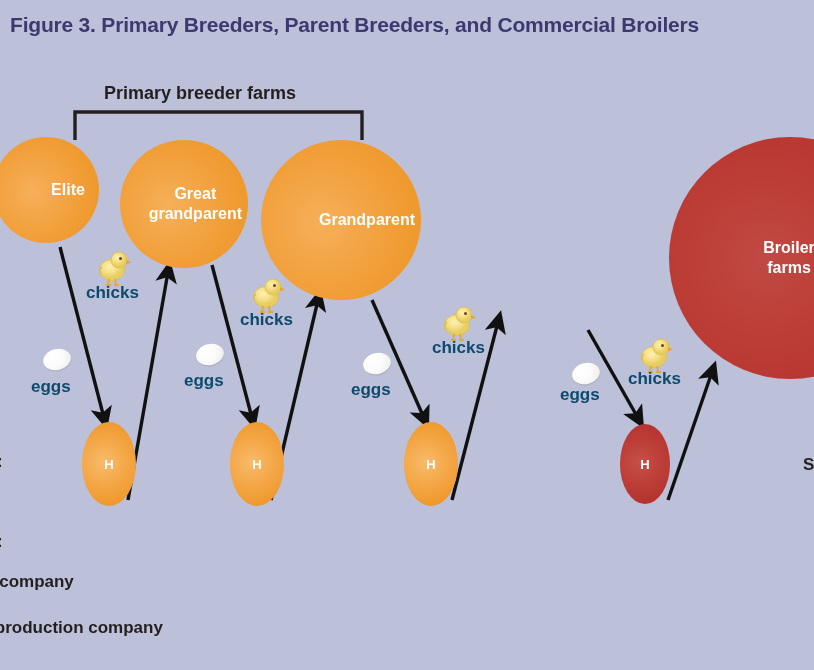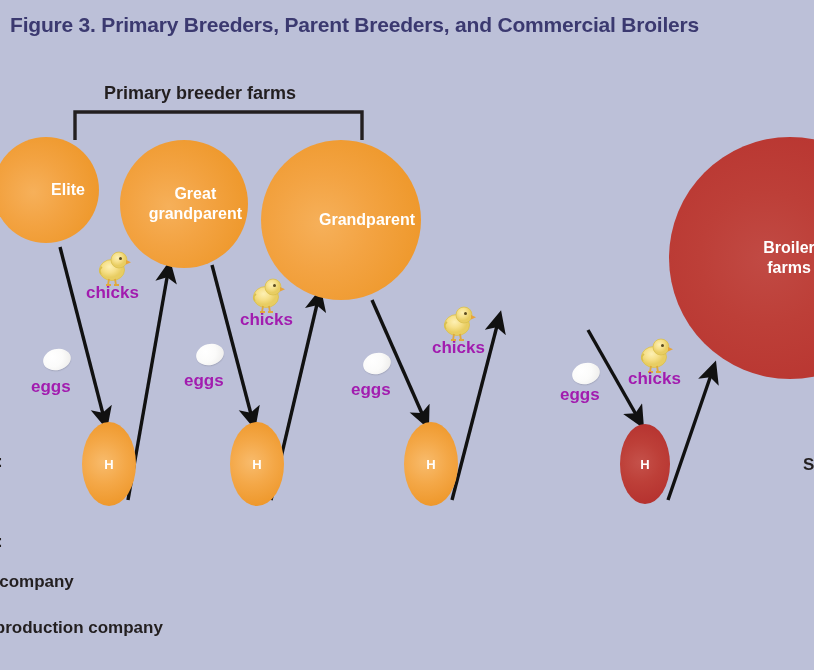--- a/index.html
+++ b/index.html
@@ -45,21 +45,21 @@
   }
   .hen.orange{
     background:radial-gradient(circle at 40% 48%, #f8bb6c 0%, #f4a848 40%, #ef9a2f 75%, #ea9022 100%);
   }
   .hen.red{
     background:radial-gradient(circle at 40% 48%, #c5514a 0%, #bd3f38 40%, #b63330 78%, #ae2d29 100%);
   }
 
   
   .minilabel{
-    position:absolute;font-size:17px;font-weight:bold;color:#a21caf;
+    position:absolute;font-size:17px;font-weight:bold;color:#0c4a6e;
     white-space:nowrap;
     text-align:center;
   }
 
   
   .egg{
     position:absolute;width:28px;height:21px;border-radius:50%;
     background:radial-gradient(circle at 36% 32%, #ffffff 0%, #fbfbfa 45%, #e9e8e6 100%);
     transform:rotate(-14deg);
     box-shadow:0 1px 1px rgba(60,60,70,0.18);

